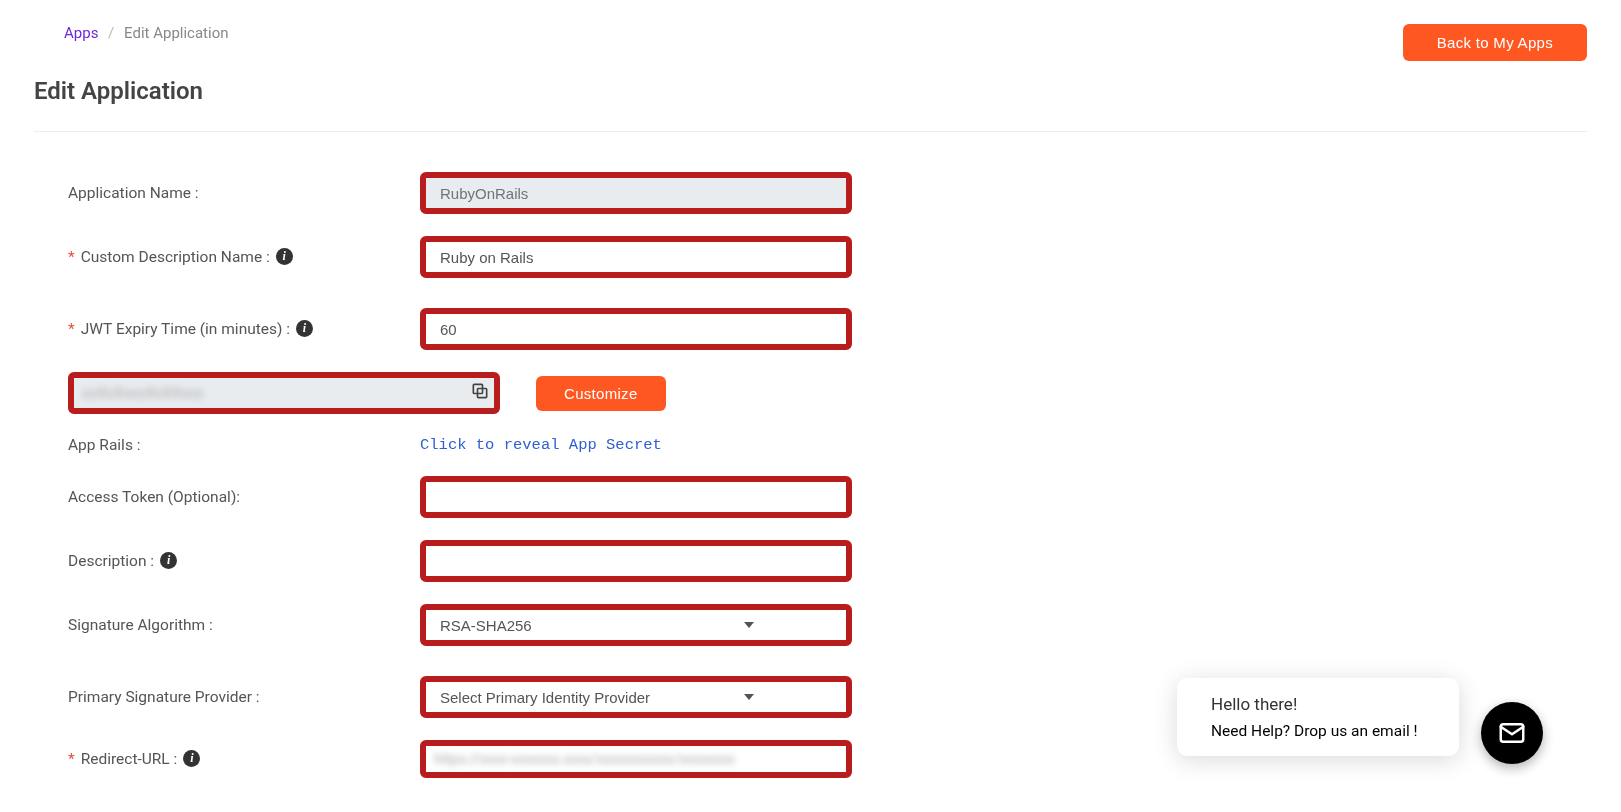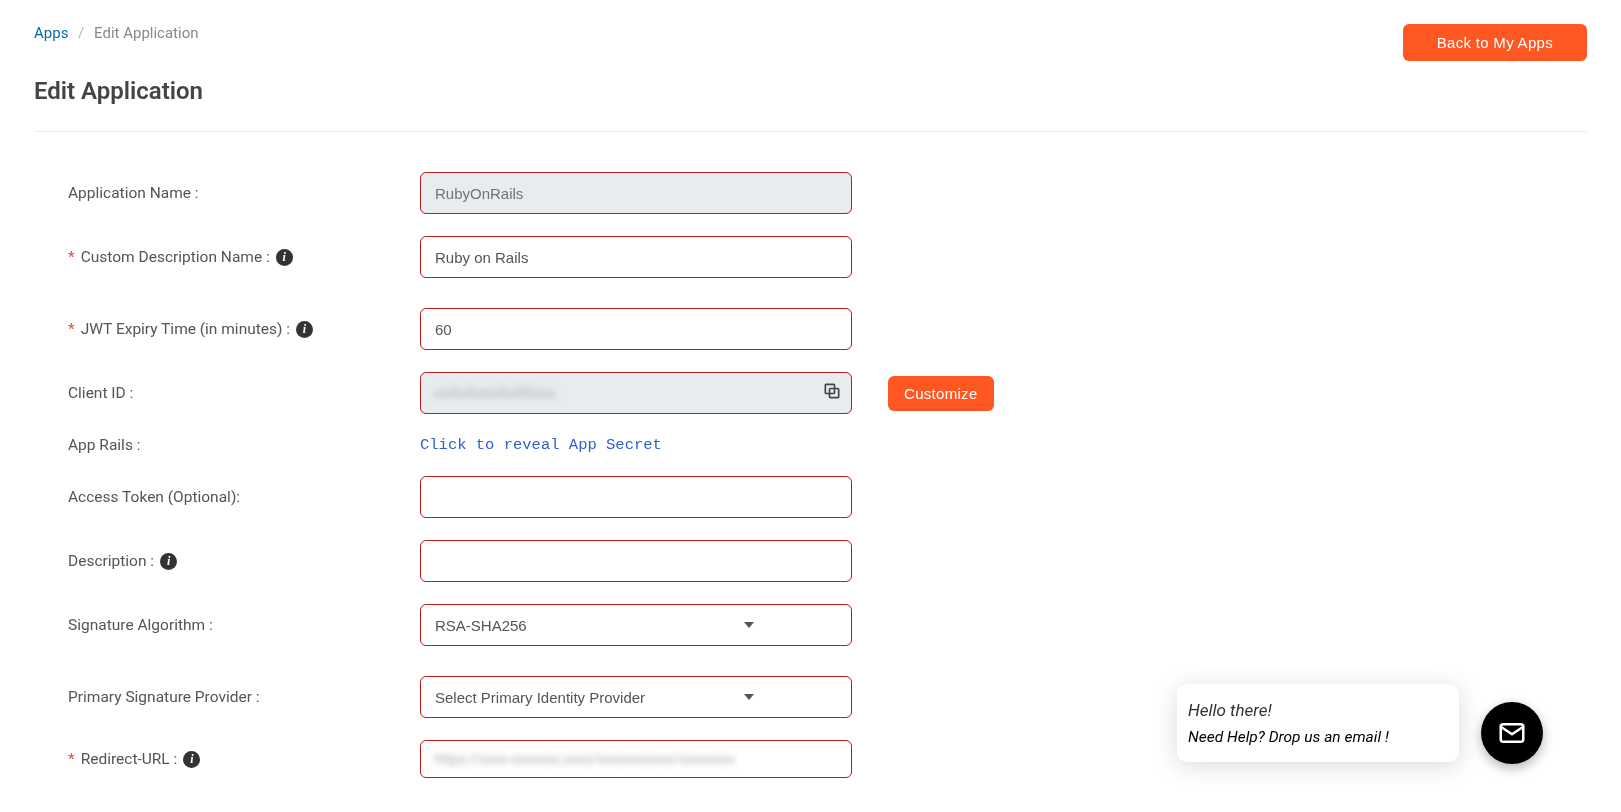--- a/index.html
+++ b/index.html
@@ -17,40 +17,41 @@
     display: flex;
     justify-content: space-between;
     align-items: flex-start;
     margin-bottom: 16px;
   }
   .breadcrumb {
     font-size: 15px;
     color: #888;
   }
   .breadcrumb a {
-    color: #0369a1;
+    color: #6d28d9;
     text-decoration: none;
+    margin-left: 30px;
   }
   .breadcrumb .sep {
     color: #bbb;
     margin: 0 6px;
   }
   .btn-primary {
     background: #ff5722;
     color: #fff;
     border: none;
     border-radius: 6px;
     padding: 10px 34px;
     font-size: 15px;
     font-weight: 500;
     cursor: pointer;
     letter-spacing: 0.3px;
   }
   .btn-primary.small {
-    padding: 9px 16px;
+    padding: 9px 28px;
   }
   .page-title {
     font-size: 24px;
     font-weight: 600;
     color: #444;
     margin-bottom: 26px;
   }
   .hr {
     border: none;
     border-top: 1px solid #eee;
@@ -61,21 +62,21 @@
     display: flex;
     align-items: center;
     margin-bottom: 22px;
   }
   .form-row.mt { margin-top: 30px; }
   .form-label {
     width: 352px;
     font-size: 15.5px;
     color: #555;
     display: flex;
-    align-items: center;
+    align-items: flex-start;
     gap: 4px;
   }
   .req { color: #e74c3c; margin-right: 2px; }
   .info-icon {
     display: inline-flex;
     width: 17px;
     height: 17px;
     background: #333;
     color: #fff;
     border-radius: 50%;
@@ -83,21 +84,21 @@
     font-weight: bold;
     align-items: center;
     justify-content: center;
     margin-left: 2px;
     font-family: Georgia, serif;
     font-style: italic;
   }
   .form-control {
     width: 432px;
     height: 42px;
-    border: 1px solid #b91c1c;
+    border: 6px solid #b91c1c;
     border-radius: 6px;
     padding: 0 14px;
     font-size: 15px;
     color: #555;
     background: #fff;
     outline: none;
   }
   .form-control.readonly {
     background: #e9ecef;
     color: #6c757d;
@@ -172,27 +173,26 @@
   .link-text {
     color: #2f5fd1;
     font-size: 15.5px;
     cursor: pointer;
     font-family: Liberation Mono, monospace;
   }
   .after-input { margin-left: 36px; }
   .chat-popup {
     position: fixed;
     right: 162px;
-    bottom: 50px;
+    bottom: 56px;
     background: #fff;
     border-radius: 10px;
     box-shadow: 0 4px 24px rgba(0,0,0,0.15);
-    padding: 16px 11px;
+    padding: 16px 34px;
     width: 282px;
-    font-style: italic;
   }
   .chat-popup .line1 {
     font-size: 17px;
     color: #333;
     margin-bottom: 8px;
   }
   .chat-popup .line2 {
     font-size: 15.5px;
     color: #000000;
   }
@@ -249,23 +249,20 @@
     <div class="form-row mt">
       <div class="form-label">
         <span class="req">*</span>
         <span>JWT Expiry Time (in minutes) :</span>
         <span class="info-icon">i</span>
       </div>
       <input class="form-control" value="60" style="">
     </div>
 
     <div class="form-row" style="margin-bottom:22px;">
-      <div class="form-label">
-        <span>Client ID :</span>
-      </div>
       <div class="client-id-wrap">
         <input class="form-control readonly" readonly="" style="">
         <span class="blurred-text">xxXxXxxxXxXXxxx</span>
         <span class="copy-icon">
           <svg width="20" height="20" viewBox="0 0 24 24" fill="none" stroke="currentColor" stroke-width="2">
             <rect x="9" y="9" width="11" height="11" rx="1"></rect>
             <rect x="4" y="4" width="11" height="11" rx="1"></rect>
           </svg>
         </span>
       </div>

